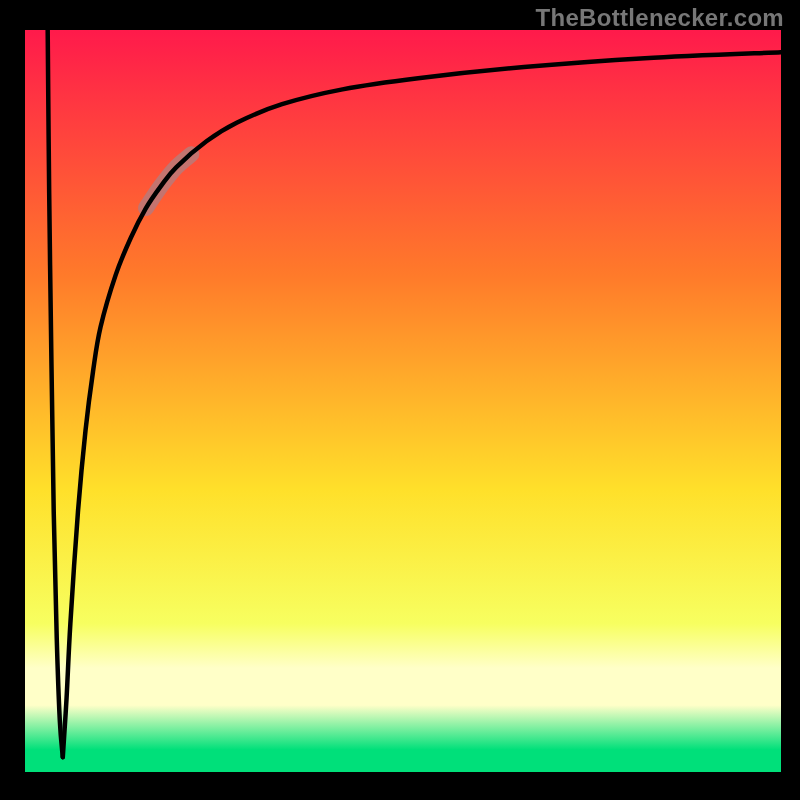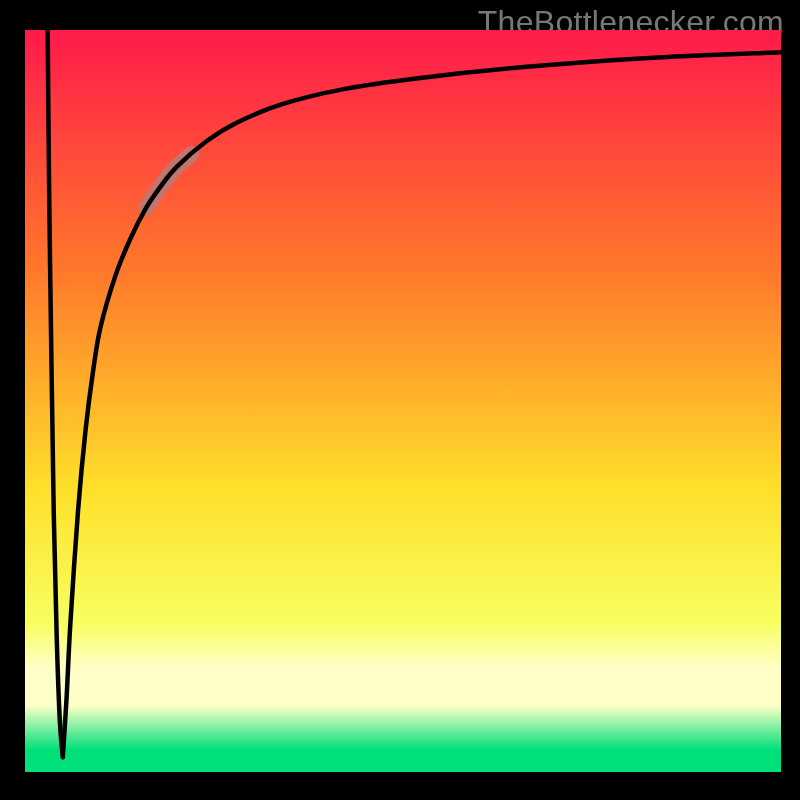--- a/index.html
+++ b/index.html
@@ -15,22 +15,22 @@
     position: relative;
     width: 800px;
     height: 800px;
     background: #000;
   }
   .watermark {
     position: absolute;
     top: 4px;
     right: 16px;
     color: #777;
-    font-size: 32px;
-    font-weight: 400;
+    font-size: 24px;
+    font-weight: 700;
     letter-spacing: 0.3px;
     user-select: none;
   }
   .plot {
     position: absolute;
     left: 25px;
     top: 30px;
     width: 756px;
     height: 742px;
   }

